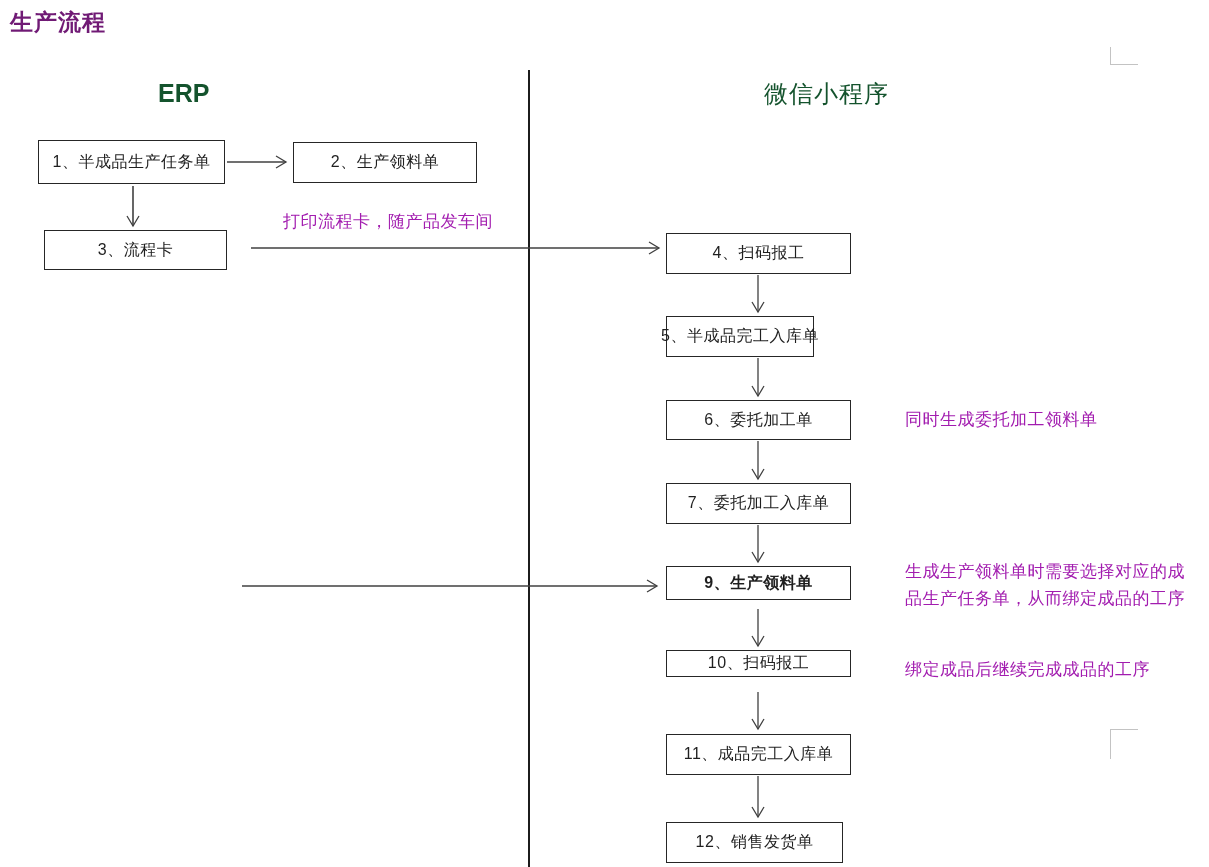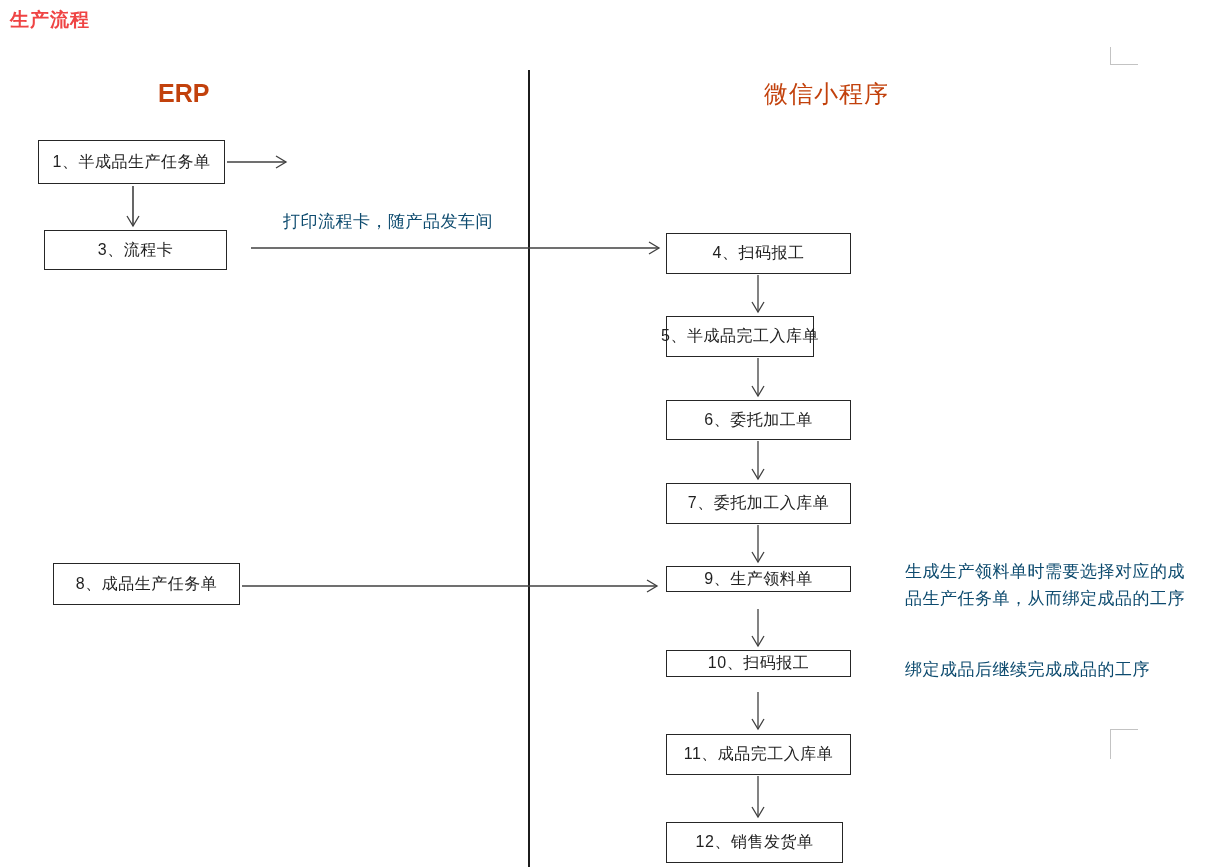--- a/index.html
+++ b/index.html
@@ -11,29 +11,29 @@
     width: 1209px;
     height: 867px;
     background: #ffffff;
     overflow: hidden;
   }
 
   .doc-title {
     position: absolute;
     left: 10px;
     top: 7px;
-    font-size: 19px;
+    font-size: 23px;
     font-weight: bold;
-    color: #ef4444;
+    color: #701a75;
     letter-spacing: 1px;
   }
 
   .lane-label {
     position: absolute;
-    color: #c2410c;
+    color: #14532d;
     white-space: nowrap;
   }
   .lane-label.erp {
     left: 158px;
     top: 79px;
     font-size: 25px;
     font-weight: bold;
   }
   .lane-label.wechat {
     left: 764px;
@@ -62,21 +62,21 @@
     justify-content: center;
     font-size: 16px;
     color: #1f1f1f;
     white-space: nowrap;
     letter-spacing: 0.5px;
   }
 
   .annotation {
     position: absolute;
     font-size: 17px;
-    color: #0c4a6e;
+    color: #a21caf;
     line-height: 27px;
     letter-spacing: 0.5px;
   }
   .annotation.wrap { width: 292px; }
 
   .connectors {
     position: absolute;
     left: 0;
     top: 0;
     width: 1209px;
@@ -128,32 +128,33 @@
     <line x1="758" y1="358" x2="758" y2="396" stroke="#404040" stroke-width="1.3" marker-end="url(#arrowV)"></line>
     <line x1="758" y1="441" x2="758" y2="479" stroke="#404040" stroke-width="1.3" marker-end="url(#arrowV)"></line>
     <line x1="758" y1="525" x2="758" y2="562" stroke="#404040" stroke-width="1.3" marker-end="url(#arrowV)"></line>
     <line x1="242" y1="586" x2="657" y2="586" stroke="#404040" stroke-width="1.4" marker-end="url(#arrowV)"></line>
     <line x1="758" y1="609" x2="758" y2="646" stroke="#404040" stroke-width="1.3" marker-end="url(#arrowV)"></line>
     <line x1="758" y1="692" x2="758" y2="729" stroke="#404040" stroke-width="1.3" marker-end="url(#arrowV)"></line>
     <line x1="758" y1="776" x2="758" y2="817" stroke="#404040" stroke-width="1.3" marker-end="url(#arrowV)"></line>
   </svg>
 
   <div class="node" style="left:38px;  top:140px; width:187px; height:44px;">1、半成品生产任务单</div>
+  <div class="node" style="left:293px; top:142px; width:184px; height:41px;">2、生产领料单</div>
   <div class="node" style="left:44px;  top:230px; width:183px; height:40px;">3、流程卡</div>
-  <div class="node" style="left:53px;  top:563px; width:187px; height:42px;">8、成品生产任务单</div>
 
   <div class="node" style="left:666px; top:233px; width:185px; height:41px;">4、扫码报工</div>
   <div class="node" style="left:666px; top:316px; width:148px; height:41px;">5、半成品完工入库单</div>
   <div class="node" style="left:666px; top:400px; width:185px; height:40px;">6、委托加工单</div>
   <div class="node" style="left:666px; top:483px; width:185px; height:41px;">7、委托加工入库单</div>
-  <div class="node" style="left:666px; top:566px; width:185px; height:26px;">9、生产领料单</div>
+  <div class="node" style="left:666px; top:566px; width:185px; height:34px;font-weight:bold;">9、生产领料单</div>
   <div class="node" style="left:666px; top:650px; width:185px; height:27px;">10、扫码报工</div>
   <div class="node" style="left:666px; top:734px; width:185px; height:41px;text-align:center;">11、成品完工入库单</div>
   <div class="node" style="left:666px; top:822px; width:177px; height:41px;">12、销售发货单</div>
 
   <div class="annotation" style="left:283px; top:208px;">打印流程卡，随产品发车间</div>
+  <div class="annotation" style="left:905px; top:406px;">同时生成委托加工领料单</div>
   <div class="annotation wrap" style="left:905px; top:558px;">生成生产领料单时需要选择对应的成品生产任务单，从而绑定成品的工序</div>
   <div class="annotation" style="left:905px; top:656px;">绑定成品后继续完成成品的工序</div>
 
   <div class="corner-mark top"></div>
   <div class="corner-mark bottom"></div>
 
 </div>
 
 </body></html>

